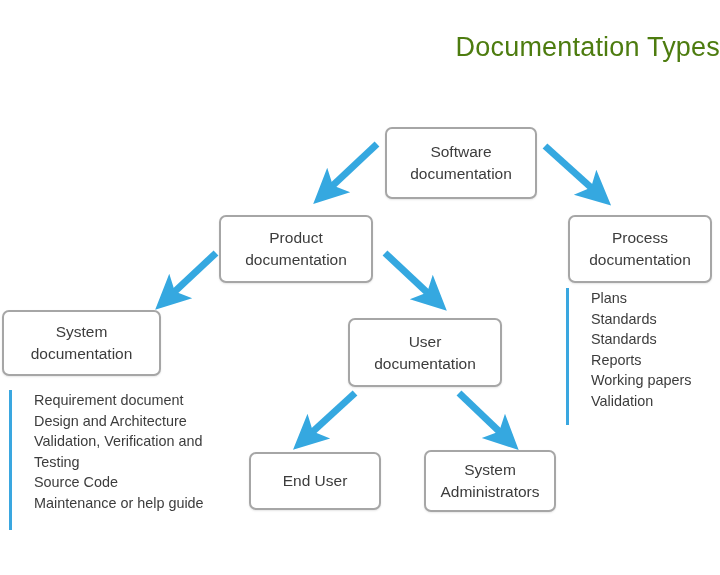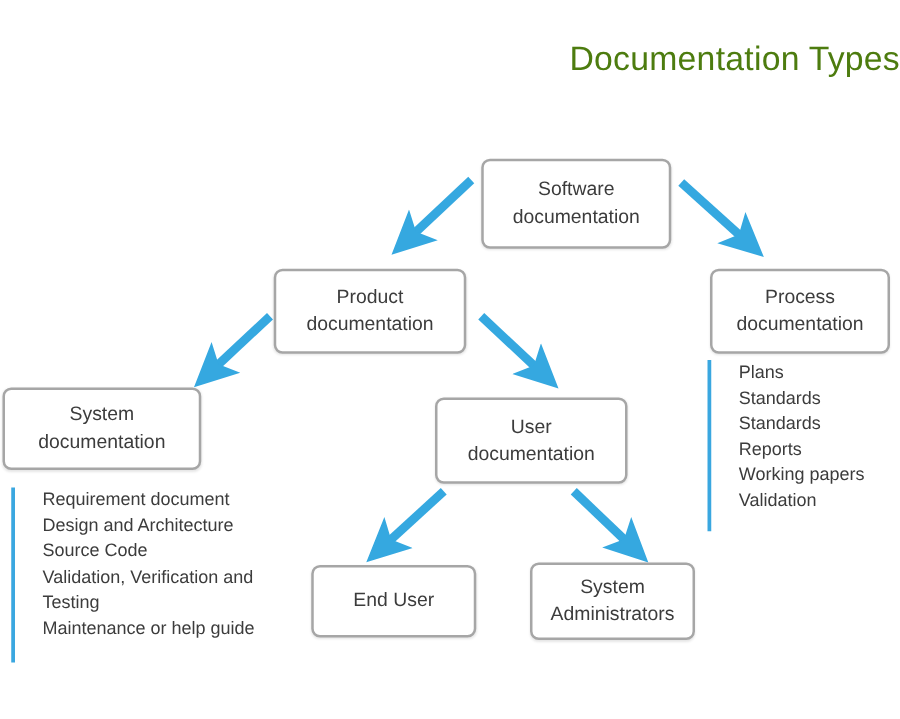--- a/index.html
+++ b/index.html
@@ -130,22 +130,22 @@
   <div class="node" style="left:2px; top:310px; width:159px; height:66px;">
     <span>
       <span>System</span>
       <span>documentation</span>
     </span>
   </div>
 
   <div class="detail-list" style="left:9px; top:380px; width:215px; height:140px;margin-top:10px;">
     <div class="li">Requirement document</div>
     <div class="li">Design and Architecture</div>
+    <div class="li">Validation, Verification and Testing</div>
     <div class="li">Source Code</div>
-    <div class="li">Validation, Verification and Testing</div>
     <div class="li">Maintenance or help guide</div>
   </div>
 
   <div class="node" style="left:328px; top:318px; width:154px; height:69px;margin-left:20px;">
     <span>
       <span>User</span>
       <span>documentation</span>
     </span>
   </div>
 

